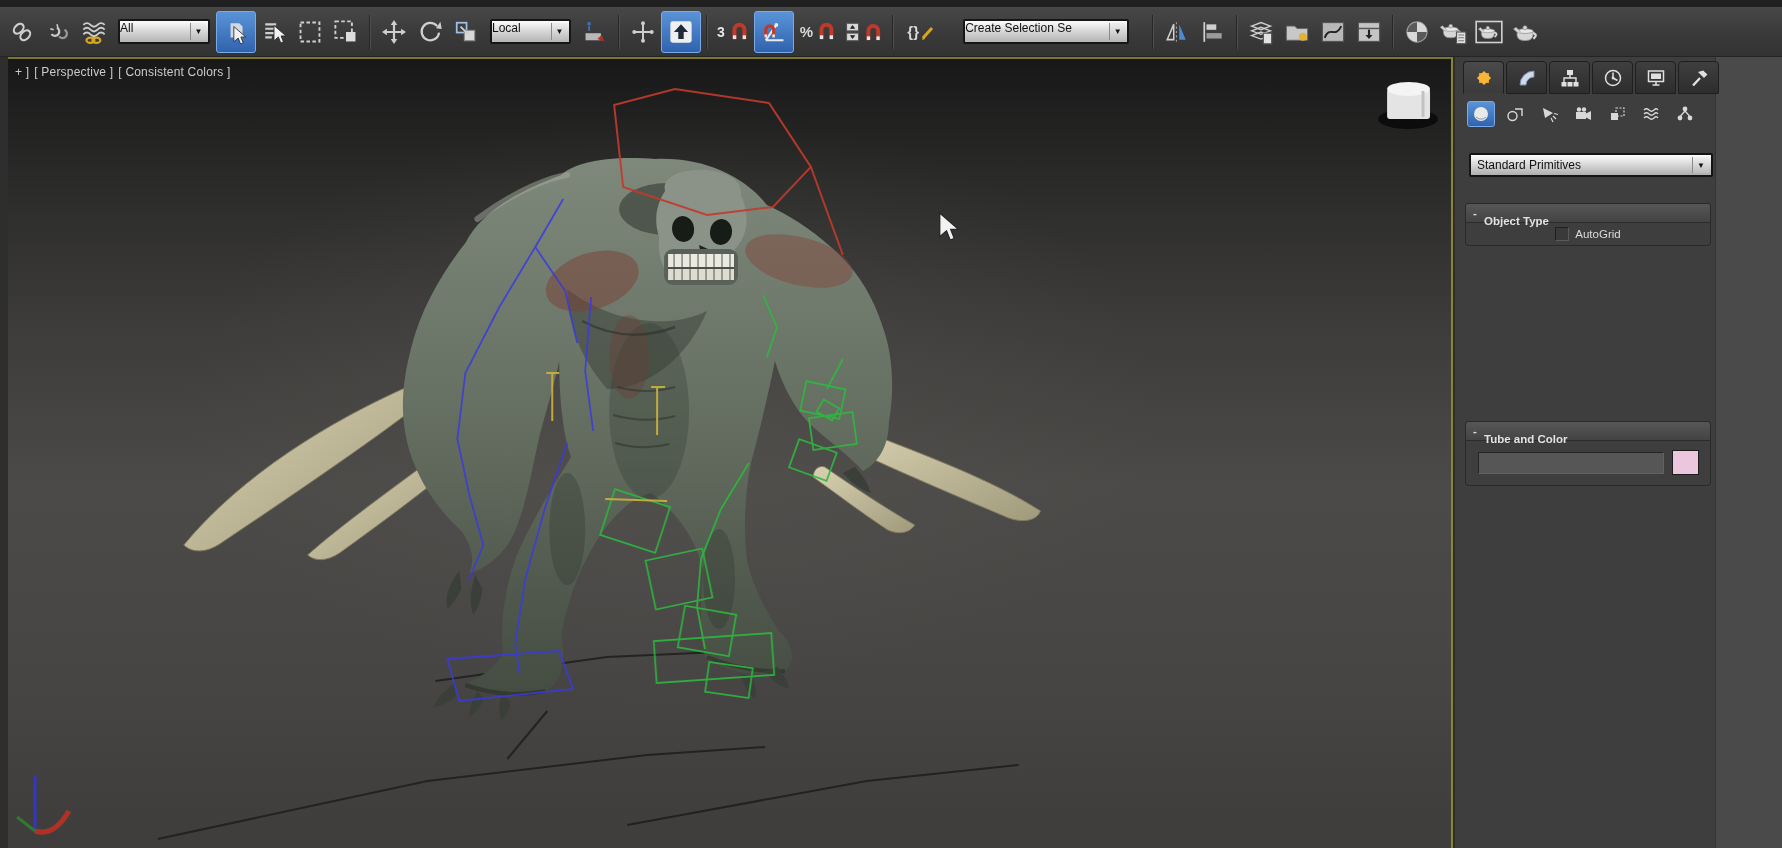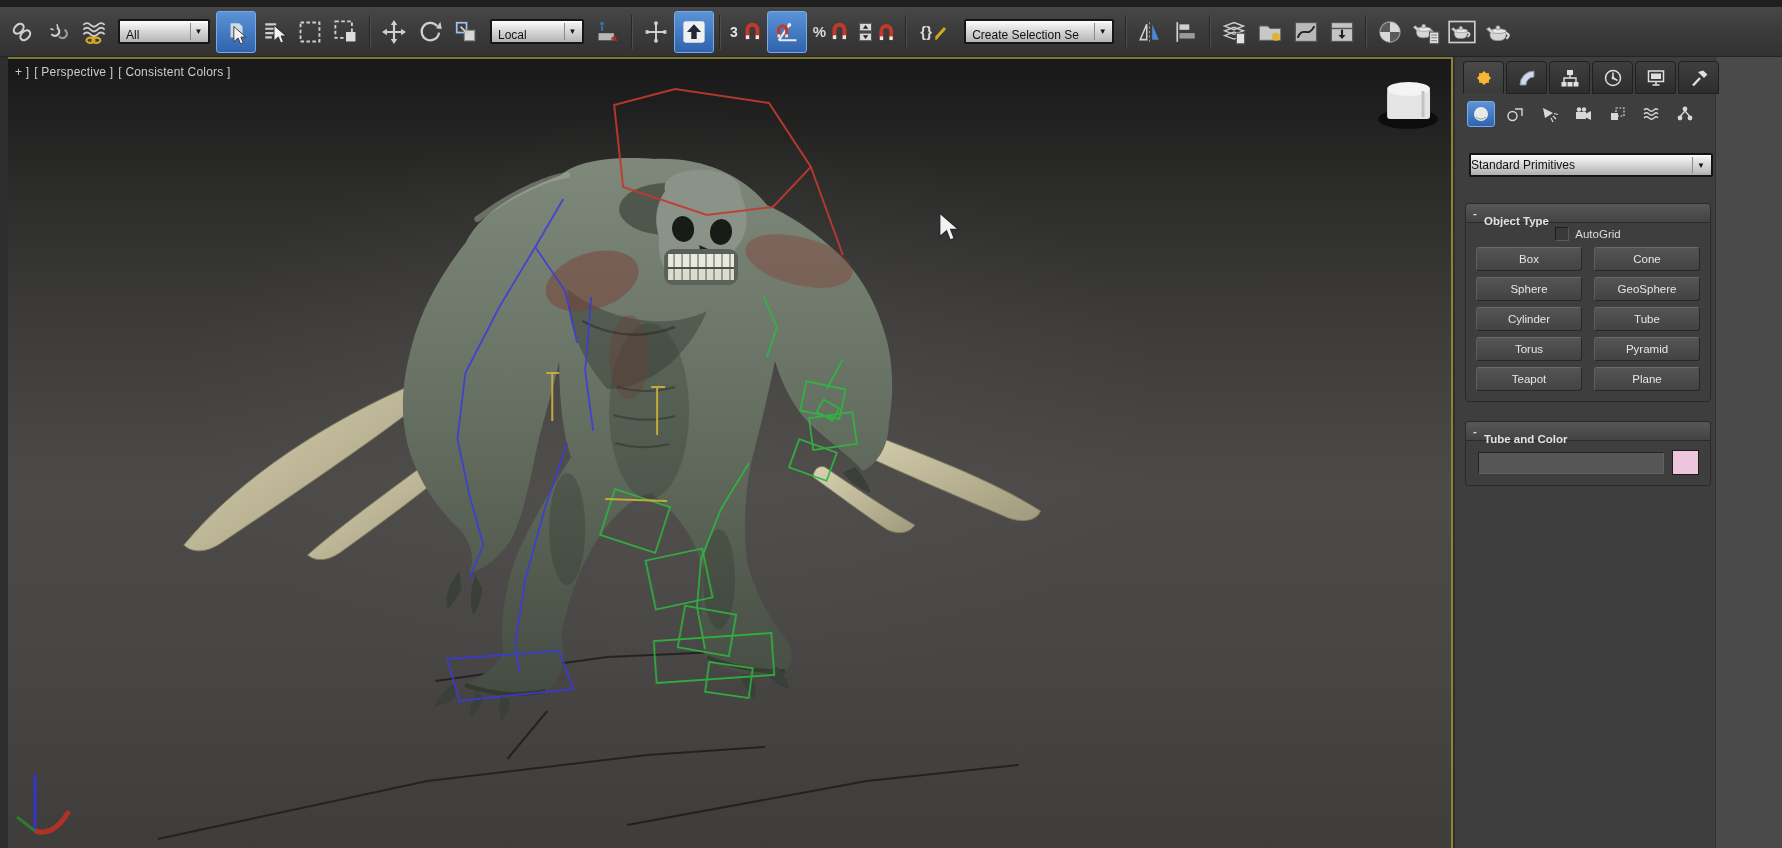--- a/index.html
+++ b/index.html
@@ -6,21 +6,21 @@
   .stage{position:relative;width:1782px;height:848px;overflow:hidden;background:#2e2e2e;}
   
   .menustrip{position:absolute;left:0;top:0;width:1782px;height:7px;background:#202020;}
   .toolbar{position:absolute;left:0;top:7px;width:1782px;height:50px;
     background:linear-gradient(#474747,#3a3a3a 55%,#323232);border-bottom:1px solid #242424;
     display:flex;align-items:center;padding:0 4px;box-sizing:border-box;}
   .tbtn{width:36px;height:40px;display:flex;align-items:center;justify-content:center;border-radius:3px;flex:0 0 auto;}
   .tbtn.active{background:linear-gradient(#5a93d8,#3063ad);border:1px solid #78a9e8;width:40px;height:42px;box-sizing:border-box;}
   .tsep{width:1px;height:34px;background:#272727;border-right:1px solid #4e4e4e;margin:0 5px;flex:0 0 auto;}
   .tdd{height:25px;background:linear-gradient(#fdfdfd,#d6d6d6 50%,#b4b4b4);border:2px solid #161616;border-radius:2px;
-    color:#111;font-size:12px;display:flex;align-items:flex-end;padding-left:6px;box-sizing:border-box;flex:0 0 auto;position:relative;}
+    color:#111;font-size:12px;display:flex;align-items:flex-start;box-sizing:border-box;flex:0 0 auto;position:relative;}
   .tdd .arr{position:absolute;right:2px;top:2px;bottom:2px;width:15px;background:linear-gradient(#efefef,#bdbdbd);
     border-left:1px solid #8a8a8a;display:flex;align-items:center;justify-content:center;font-size:8px;color:#111;}
   .tlabel{color:#e6e6e6;font-size:14px;font-weight:bold;margin:0 1px 0 4px;}
   .glyph{color:#d9d9d9;font-size:15px;font-weight:bold;}
   
   .workspace{position:absolute;left:8px;top:57px;width:1782px;height:791px;}
   .viewport{position:absolute;left:0;top:0;width:1445px;height:791px;box-sizing:border-box;
     border-top:2px solid #7b7733;border-right:2px solid #8a8433;
     background:
       radial-gradient(ellipse 700px 420px at 46% 44%, rgba(98,96,90,.30), rgba(0,0,0,0) 70%),
@@ -32,21 +32,21 @@
   .cpanel{position:absolute;left:1447px;top:0;width:335px;height:791px;background:#3e3e3e;}
   .cpanel .gutter{position:absolute;left:260px;top:0;width:75px;height:791px;background:#4a4a4a;border-left:1px solid #343434;}
   .ptabs{position:absolute;left:8px;top:4px;display:flex;gap:2px;}
   .ptab{width:39px;height:31px;background:linear-gradient(#3f3f3f,#2d2d2d);border:1px solid #1f1f1f;border-radius:4px 4px 0 0;
     display:flex;align-items:center;justify-content:center;}
   .ptab.active{background:linear-gradient(#4a4a4a,#3a3a3a);border-bottom-color:#3e3e3e;}
   .pcats{position:absolute;left:12px;top:44px;display:flex;gap:6px;align-items:center;}
   .pcat{width:28px;height:26px;display:flex;align-items:center;justify-content:center;border-radius:3px;}
   .pcat.active{background:linear-gradient(#5a93d8,#3063ad);border:1px solid #78a9e8;box-sizing:border-box;}
   .pdd{position:absolute;left:14px;top:96px;width:244px;height:24px;background:linear-gradient(#fdfdfd,#d2d2d2 55%,#aeaeae);
-    border:2px solid #141414;border-radius:2px;color:#111;font-size:12px;display:flex;align-items:center;box-sizing:border-box;}
+    border:2px solid #141414;border-radius:2px;color:#111;font-size:12px;display:flex;align-items:center;padding-left:6px;box-sizing:border-box;}
   .pdd .arr{position:absolute;right:2px;top:2px;bottom:2px;width:16px;background:linear-gradient(#f0f0f0,#bdbdbd);
     border-left:1px solid #8a8a8a;display:flex;align-items:center;justify-content:center;font-size:8px;color:#111;}
   .rollout{position:absolute;left:10px;width:246px;background:#3e3e3e;border:1px solid #2a2a2a;border-radius:3px;box-sizing:border-box;}
   .ro-head{height:18px;background:linear-gradient(#575757,#434343);border-bottom:1px solid #2c2c2c;border-radius:3px 3px 0 0;
     display:flex;align-items:center;color:#e2e2e2;font-size:11.5px;font-weight:bold;}
   .ro-min{width:18px;text-align:center;color:#dcdcdc;font-weight:bold;}
   .ro-title{flex:1;text-align:left;margin-top:15px;}
   .ro-pad{width:18px;}
   .autogrid{display:flex;align-items:center;justify-content:center;gap:6px;height:22px;color:#dcdcdc;font-size:11.5px;}
   .chk{width:12px;height:12px;background:#3a3a3a;border:1px solid #1f1f1f;border-bottom-color:#5a5a5a;border-right-color:#5a5a5a;}
@@ -168,21 +168,21 @@
     </div>
     <div class="tbtn">
       <svg width="24" height="24" viewBox="0 0 22 22">
         <rect x="2.5" y="2.5" width="9" height="9" fill="none" stroke="#9fc0e8" stroke-width="1.6"></rect>
         <rect x="9.5" y="9.5" width="9.5" height="9.5" fill="#d8d8d8" stroke="#8a8a8a" stroke-width="1"></rect>
         <path d="M6,6 L12,12" stroke="#cfcfcf" stroke-width="1.6"></path>
           <polygon points="13.8,13.8 9.5,12.6 12.6,9.5" fill="#cfcfcf"></polygon>
       </svg>
     </div>
 
-    <div class="tdd" style="width:94px;margin:0 6px;">
+    <div class="tdd" style="width:81px;margin:0 6px;">
       <span>Local</span>
       <span class="arr">▼</span>
     </div>
 
     <div class="tbtn">
       <svg width="26" height="26" viewBox="0 0 22 22">
         <rect x="3" y="12" width="13" height="6" fill="#b8b8b8"></rect>
         <circle cx="6" cy="4" r="1.6" fill="#3a6fb0"></circle>
           <path d="M6,6 v4" stroke="#3a6fb0" stroke-width="1.6"></path>
         <polygon points="19,19 13,17 16.6,13.6" fill="#b03226"></polygon>
@@ -241,21 +241,21 @@
     <div class="tsep"></div>
 
     <div class="tbtn" style="width:46px">
       <span class="glyph">{}</span>
       <svg width="18" height="18" viewBox="0 0 18 18">
         <path d="M4,15 L13,5" stroke="#d8a722" stroke-width="3"></path>
           <polygon points="3,17 6,16 4,13.6" fill="#d8a722"></polygon>
       </svg>
     </div>
 
-    <div class="tdd" style="width:150px;margin:0 6px;">
+    <div class="tdd" style="width:166px;margin:0 18px;">
       <span style="white-space:nowrap;overflow:hidden;max-width:122px">Create Selection Se</span>
       <span class="arr">▼</span>
     </div>
 
     <div class="tsep"></div>
 
     <div class="tbtn">
       <svg width="24" height="24" viewBox="0 0 22 22">
         <polygon points="8,4 8,18 2,18" fill="none" stroke="#cfcfcf" stroke-width="1.4"></polygon>
         <polygon points="13,4 13,18 19,18" fill="#4b8ad2"></polygon>
@@ -568,32 +568,20 @@
       <div class="rollout" style="top:146px;">
         <div class="ro-head">
           <span class="ro-min">-</span>
           <span class="ro-title">Object Type</span>
           <span class="ro-pad"></span>
         </div>
         <div class="autogrid">
           <span class="chk"></span>
           <span>AutoGrid</span>
         </div>
-        <div class="objgrid">
-          <div class="obj-btn">Box</div>
-          <div class="obj-btn">Cone</div>
-          <div class="obj-btn">Sphere</div>
-          <div class="obj-btn">GeoSphere</div>
-          <div class="obj-btn">Cylinder</div>
-          <div class="obj-btn">Tube</div>
-          <div class="obj-btn">Torus</div>
-          <div class="obj-btn">Pyramid</div>
-          <div class="obj-btn">Teapot</div>
-          <div class="obj-btn">Plane</div>
-        </div>
       </div>
 
       <div class="rollout" style="top:364px;">
         <div class="ro-head">
           <span class="ro-min">-</span>
           <span class="ro-title">Tube and Color</span>
           <span class="ro-pad"></span>
         </div>
         <div class="namerow">
           <input class="namefield" type="text" value="" style="">

